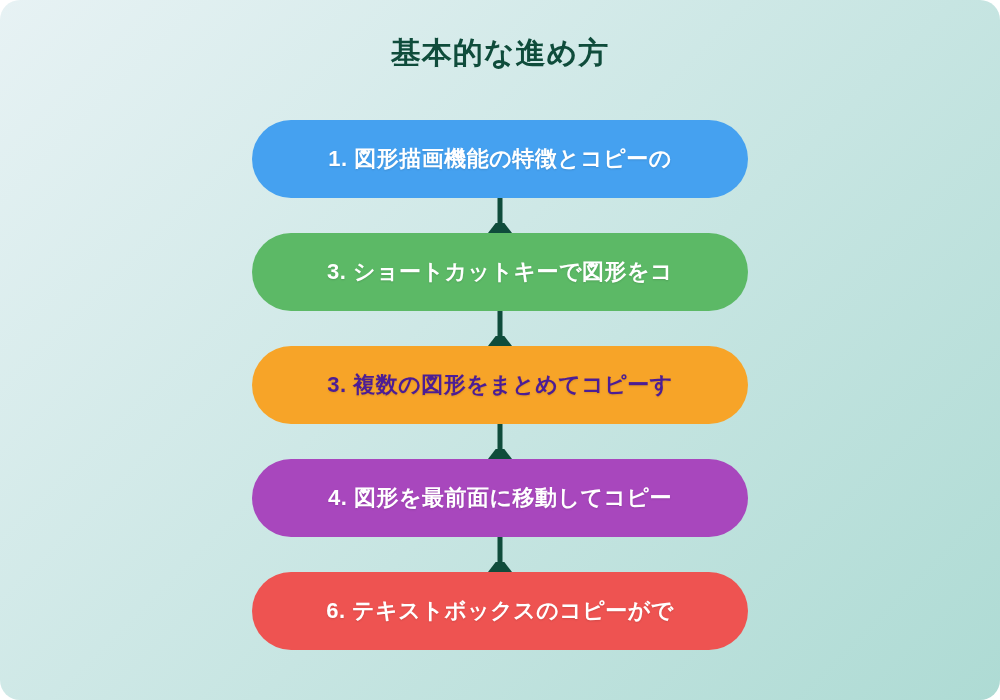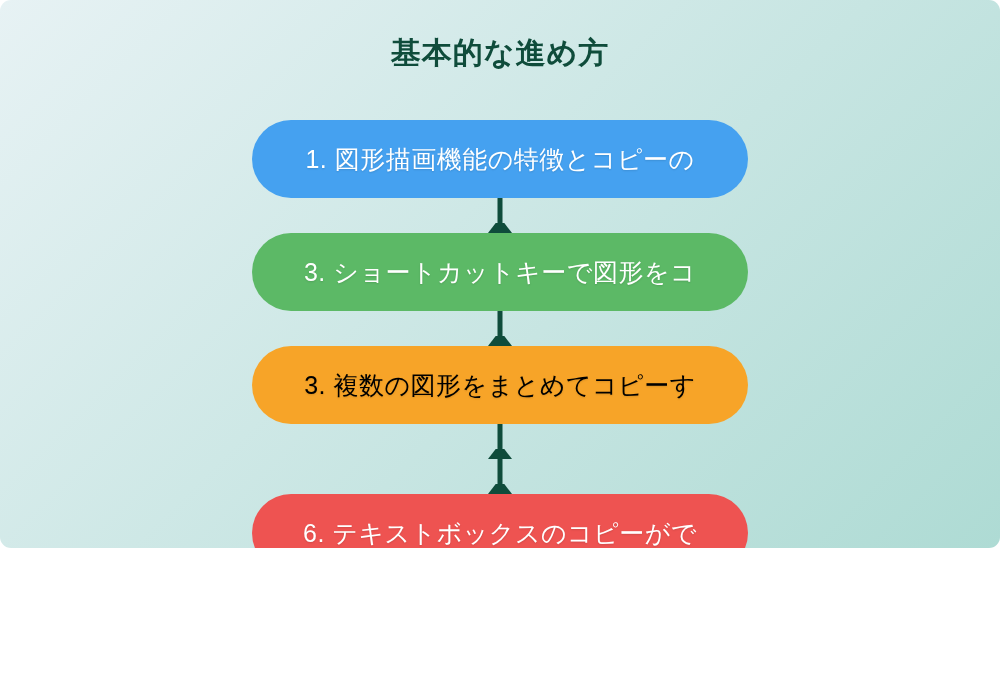--- a/index.html
+++ b/index.html
@@ -6,22 +6,22 @@
     margin: 0;
     padding: 0;
     width: 1000px;
     height: 700px;
     background: #ffffff;
     font-family: "Liberation Sans", sans-serif;
   }
   .canvas {
     position: relative;
     width: 1000px;
-    height: 548px;
-    border-radius: 11px;
+    height: 700px;
+    border-radius: 20px;
     overflow: hidden;
     
     background: #cde8e6;
   }
   .title {
     position: absolute;
     top: 36px;
     left: 0;
     width: 100%;
     margin: 0;
@@ -45,22 +45,22 @@
     width: 496px;
     height: 78px;
     border-radius: 39px;
     display: flex;
     align-items: center;
     justify-content: center;
     flex: none;
   }
   .step-label {
     color: #ffffff;
-    font-size: 25px;
-    font-weight: normal;
+    font-size: 22px;
+    font-weight: bold;
     letter-spacing: 0.5px;
     text-shadow: 0 1px 2px rgba(0,0,0,0.12);
     white-space: nowrap;
   }
   .arrow {
     position: relative;
     width: 24px;
     height: 35px;
     flex: none;
   }
@@ -104,28 +104,31 @@
     <div class="step" style="background-color: rgb(92, 185, 102);">
       <span class="step-label" style="color: rgb(255, 255, 255);">3. ショートカットキーで図形をコ</span>
     </div>
 
     <div class="arrow">
       <div class="stem" style="background-color: rgb(15, 76, 59);"></div>
       <div class="head" style="background-color: rgb(15, 76, 59);"></div>
     </div>
 
     <div class="step" style="background-color: rgb(247, 164, 40);">
-      <span class="step-label" style="color: #000000;">3. 複数の図形をまとめてコピーす</span>
+      <span class="step-label" style="color: #4c1d95;">3. 複数の図形をまとめてコピーす</span>
     </div>
 
     <div class="arrow">
       <div class="stem" style="background-color: rgb(15, 76, 59);"></div>
       <div class="head" style="background-color: rgb(15, 76, 59);"></div>
     </div>
 
+    <div class="step" style="background-color: rgb(168, 71, 189);">
+      <span class="step-label" style="color: rgb(255, 255, 255);">4. 図形を最前面に移動してコピー</span>
+    </div>
 
     <div class="arrow">
       <div class="stem" style="background-color: rgb(15, 76, 59);"></div>
       <div class="head" style="background-color: rgb(15, 76, 59);"></div>
     </div>
 
     <div class="step" style="background-color: rgb(238, 83, 81);">
       <span class="step-label" style="color: rgb(255, 255, 255);">6. テキストボックスのコピーがで</span>
     </div>
 

